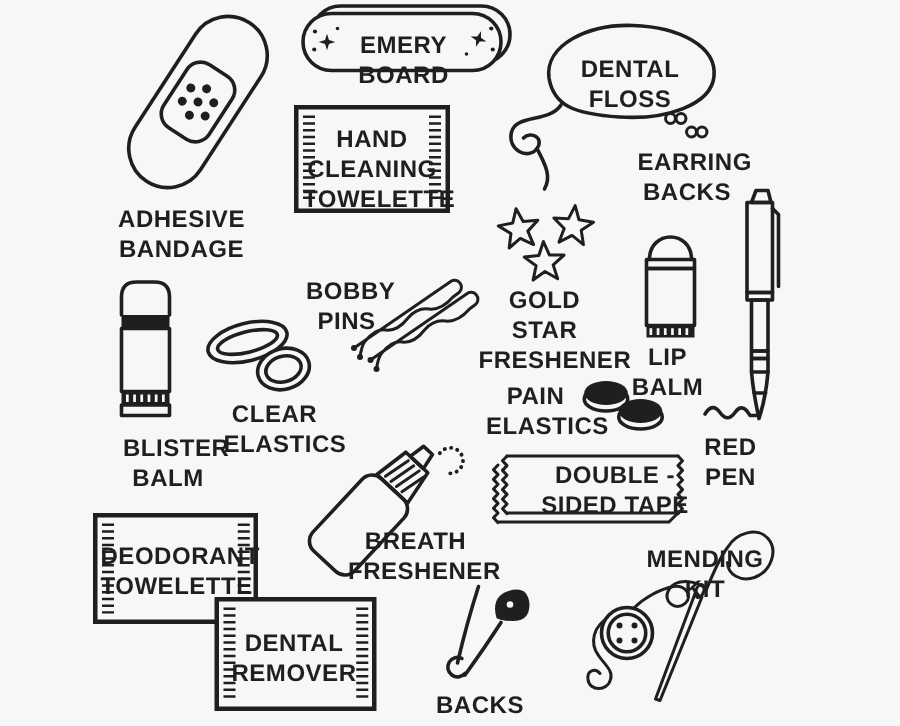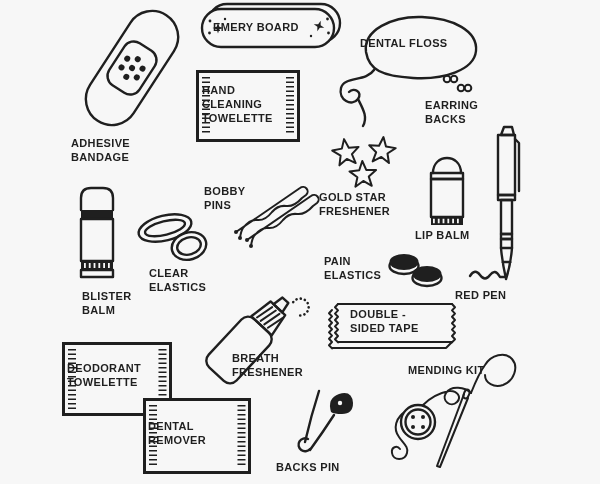--- a/index.html
+++ b/index.html
@@ -8,24 +8,25 @@
     position:relative;
     background:var(--bg,#f7f7f7);
     font-family:"Liberation Sans", sans-serif;
     overflow:hidden;
   }
   .item { position:absolute; }
   svg.item { overflow:visible; display:block; }
   .label {
     position:absolute;
     font-weight:700;
-    font-size:11px;
+    font-size:16px;
     line-height:1.26;
     letter-spacing:.35px;
     color:var(--ink,#1f1f1f);
+    text-align:center;
     white-space:pre-line;
   }
   .s { fill:none; stroke:var(--ink,#1f1f1f); stroke-width:2.4; stroke-linecap:round; stroke-linejoin:round; }
   .s3 { fill:none; stroke:var(--ink,#1f1f1f); stroke-width:3; stroke-linejoin:miter; }
   .thin { fill:none; stroke:var(--ink,#1f1f1f); stroke-width:2; stroke-linecap:round; stroke-linejoin:round; }
   .f { fill:var(--ink,#1f1f1f); stroke:none; }
   .bg { fill:var(--bg,#f7f7f7); }
   .serr { stroke:var(--ink,#1f1f1f); stroke-width:8; stroke-dasharray:1.6 2.9; }
   .tick { stroke:var(--bg,#f7f7f7); stroke-width:4.5; stroke-dasharray:1.8 3; fill:none; }
   .dots { stroke:var(--ink,#1f1f1f); stroke-width:2.6; stroke-dasharray:0.1 4.2; stroke-linecap:round; fill:none; }
@@ -221,13 +222,13 @@
   <path class="thin" d="M22,66 C10,72 8,84 14,92 C18,98 24,102 22,108 C20,116 8,116 7,108 C6,102 12,100 15,104"></path>
   <circle class="s bg" cx="33" cy="77" r="17"></circle>
   <circle class="s" cx="33" cy="77" r="12.5"></circle>
   <circle class="f" cx="28" cy="72" r="2"></circle>
   <circle class="f" cx="38" cy="72" r="2"></circle>
   <circle class="f" cx="28" cy="82" r="2"></circle>
   <circle class="f" cx="38" cy="82" r="2"></circle>
   <path class="thin" d="M79,49 L52,121 L55,122 L83,53"></path>
   <ellipse class="thin" cx="81.5" cy="49" rx="2.6" ry="4.6" transform="rotate(21 81.5 49)"></ellipse>
 </svg>
-<div class="label" style="left:408px;top:364px;width:96px">MENDING KIT</div>
+<div class="label" style="left:422px;top:364px;width:96px">MENDING KIT</div>
 
 </body></html>

